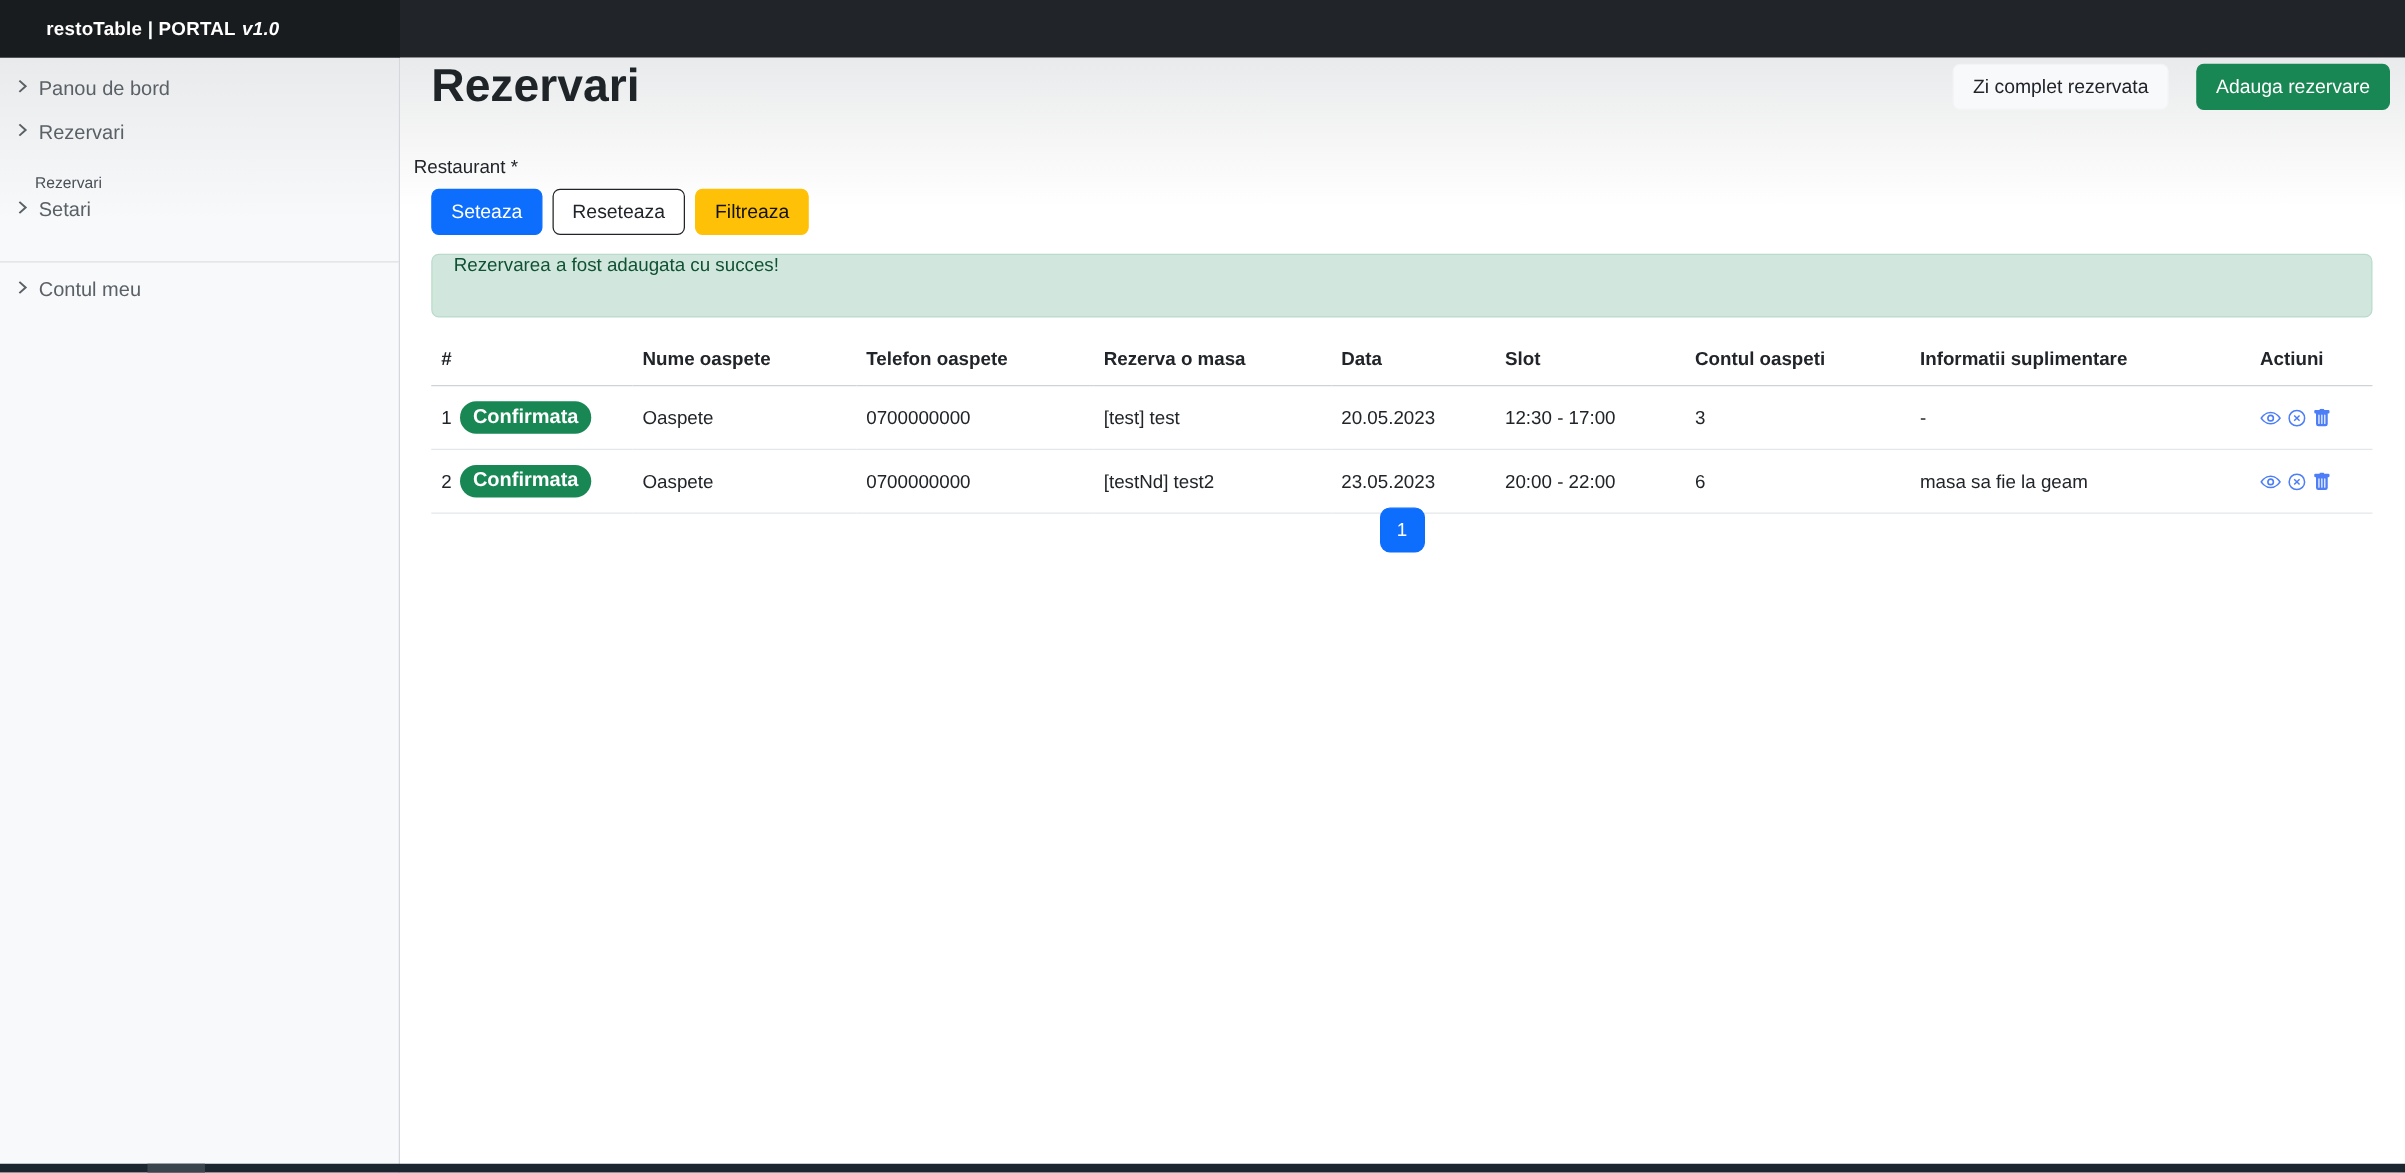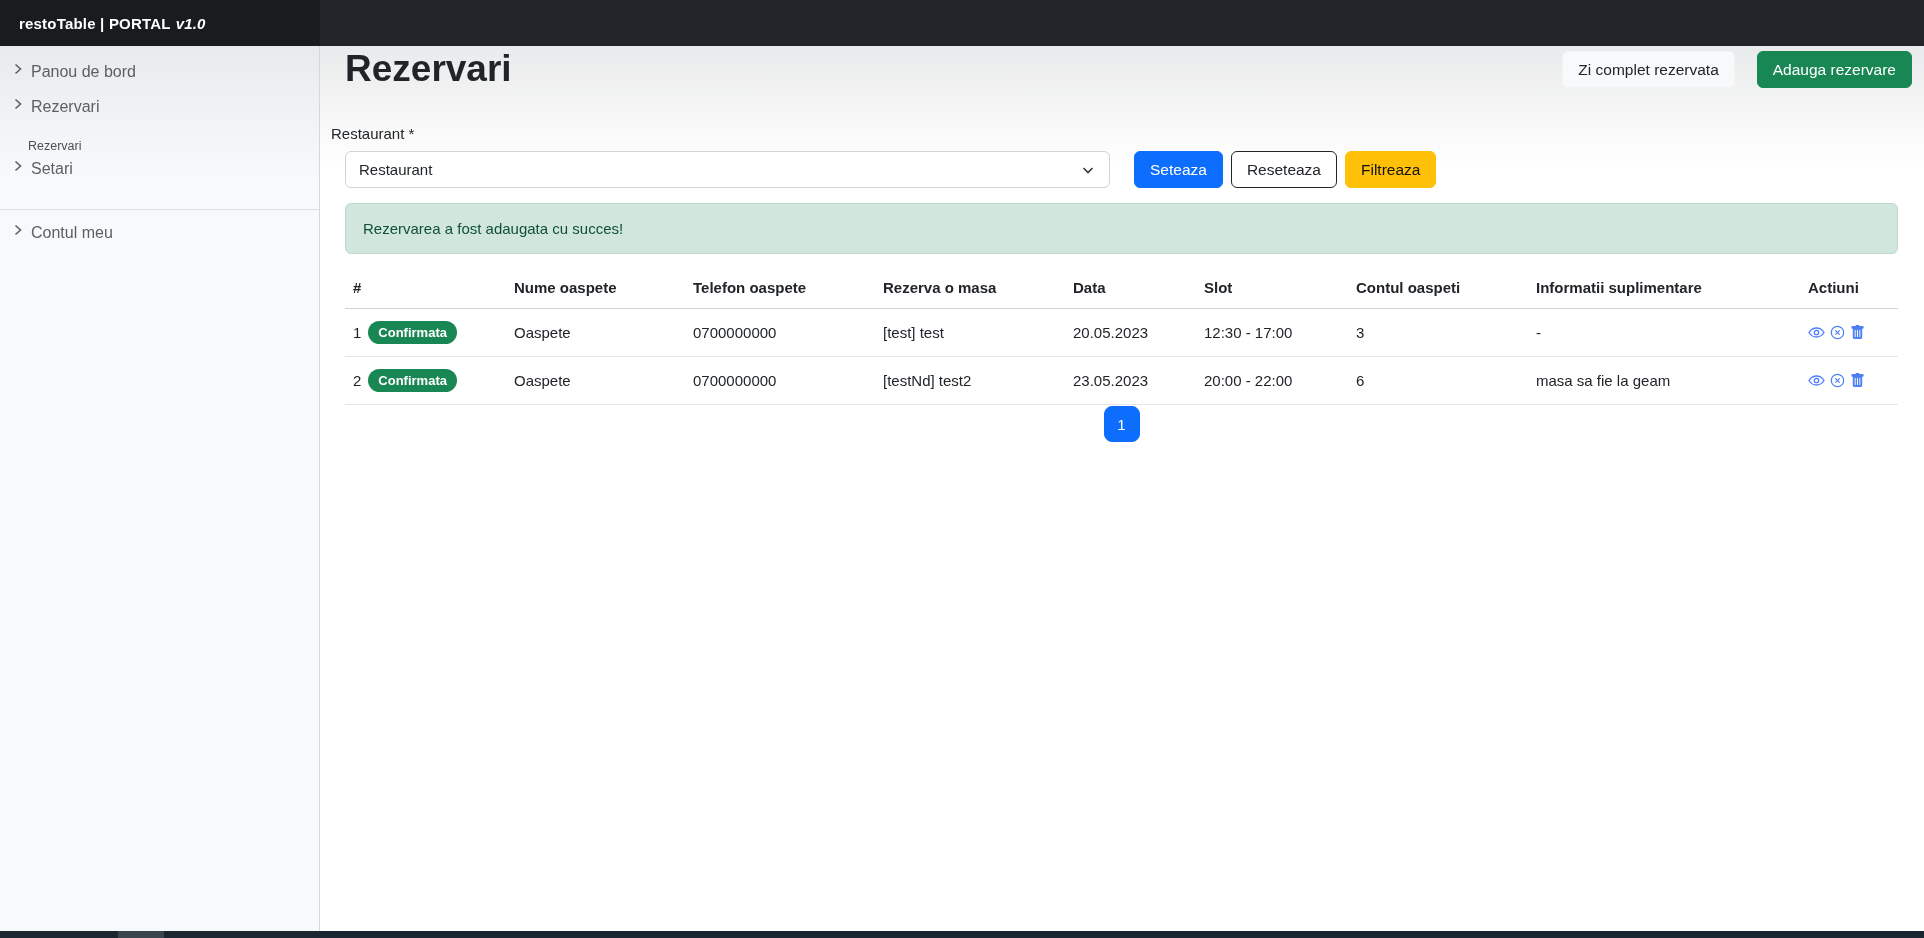--- a/index.html
+++ b/index.html
@@ -9,21 +9,21 @@
     background:#ffffff;
     position:relative;
     overflow:hidden;
     color:#212529;
   }
 
   
   .topbar { position:absolute; top:0; left:0; width:1924px; height:46px; background:#212529; z-index:5; }
   .topbar-left {
     position:absolute; top:0; left:0; width:320px; height:46px;
-    background:#191c1f; display:flex; align-items:center; padding-left:19px;
+    background:#191c1f; display:flex; align-items:center; padding-left:37px;
     color:#ffffff; font-size:15px; font-weight:600; letter-spacing:.2px; cursor:pointer;
   }
   .topbar-left .ver { font-style:italic; margin-left:5px; }
 
   
   .sidebar {
     position:absolute; top:46px; left:0; width:320px; height:892px;
     background:linear-gradient(180deg,#e9eaec 0px,#f8f9fa 130px,#f8f9fa 100%);
     border-right:1px solid #d5d8db;
   }
@@ -68,35 +68,35 @@
   .select {
     width:765px; height:37px; background:#ffffff; border:1px solid #ced4da;
     border-radius:6px; display:flex; align-items:center; justify-content:space-between;
     padding:0 14px 0 13px; font-size:15px; color:#212529; cursor:pointer; margin-right:16px;
   }
   .select .chev-down { display:inline-flex; color:#343a40; }
 
   .alert {
     position:absolute; top:157px; left:25px; width:1553px; height:51px;
     background:#d1e7dd; border:1px solid #badbcc; border-radius:6px;
-    display:flex; align-items:center; padding-left:17px;
+    display:flex; align-items:flex-start; padding-left:17px;
     color:#0f5132; font-size:15px;
   }
 
   
   .table-wrap { position:absolute; top:229px; left:25px; width:1553px; }
   table { width:1553px; border-collapse:collapse; table-layout:fixed; font-size:15px; color:#212529; }
   th {
     text-align:left; font-weight:700; padding:4px 6px 12px 8px;
     border-bottom:1px solid #cfd3d6;
   }
   td { padding:12px 6px 12px 8px; border-bottom:1px solid #e4e7e9; vertical-align:middle; }
   .badge {
     display:inline-block; background:#198754; color:#ffffff;
-    font-size:13px; font-weight:700; padding:4px 10px; border-radius:20px;
+    font-size:16px; font-weight:700; padding:4px 10px; border-radius:20px;
     margin-left:7px; vertical-align:1px;
   }
   .actions { display:flex; align-items:center; gap:5px; color:#4d7ef7; }
   .action-icon { display:inline-flex; cursor:pointer; color:#4d7ef7; }
 
   
   .pagination { position:absolute; top:360px; left:25px; width:1553px; display:flex; justify-content:center; }
   .page-btn {
     width:36px; height:36px; background:#0d6efd; color:#ffffff; border:1px solid #0d6efd;
     border-radius:8px; font-size:15px; font-family:"Liberation Sans", sans-serif; cursor:pointer;
@@ -162,28 +162,20 @@
   <h1 class="page-title">Rezervari</h1>
 
   <div class="header-actions">
     <button class="btn btn-light">Zi complet rezervata</button>
     <button class="btn btn-success">Adauga rezervare</button>
   </div>
 
   <label class="field-label">Restaurant *</label>
 
   <div class="filter-row">
-    <div class="select">
-      <span>Restaurant</span>
-      <span class="chev-down">
-        <svg width="14" height="14" viewBox="0 0 14 14">
-            <path d="M2.5 5l4.5 4.5L11.5 5" fill="none" stroke="currentColor" stroke-width="1.6"></path>
-          </svg>
-      </span>
-    </div>
     <button class="btn btn-primary">Seteaza</button>
     <button class="btn btn-outline">Reseteaza</button>
     <button class="btn btn-warning">Filtreaza</button>
   </div>
 
   <div class="alert">
     <span>Rezervarea a fost adaugata cu succes!</span>
   </div>
 
   <div class="table-wrap">

